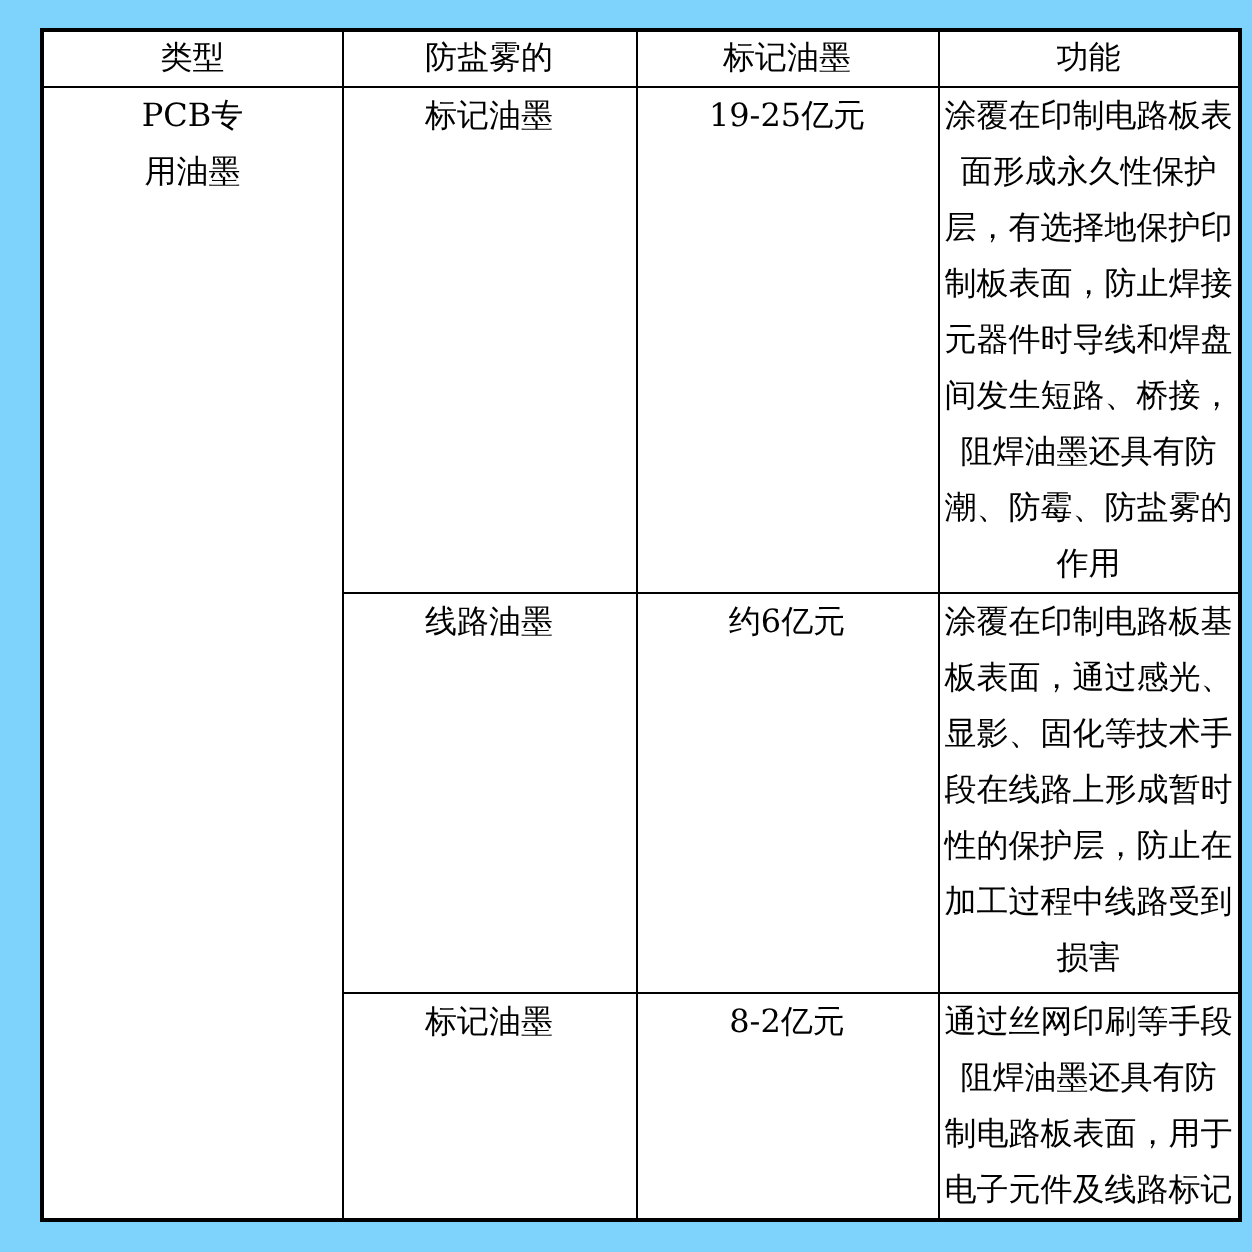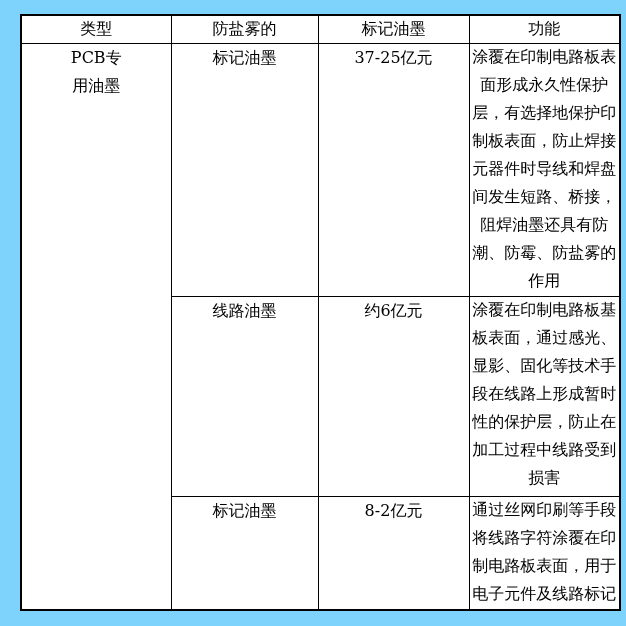--- a/index.html
+++ b/index.html
@@ -48,21 +48,20 @@
     text-align: center;
     vertical-align: top;
     line-height: 28px;
     white-space: pre-line;
   }
   tr.row-solder  { height: 253px; }
   tr.row-circuit { height: 200px; padding-left: 39px; }
   tr.row-marking { height: 112px; }
   td.cell-function {
     padding: 0 2px;
-    font-family: Liberation Mono, monospace;
   }
 </style>
 </head>
 <body>
 
 <div class="page">
   <table class="ink-table">
     <colgroup>
       <col style="width:150px">
       <col style="width:147px">
@@ -75,21 +74,21 @@
         <th>防盐雾的</th>
         <th>标记油墨</th>
         <th>功能</th>
       </tr>
     </thead>
     <tbody>
       <tr class="row-solder">
         <td rowspan="3">PCB专
 用油墨</td>
         <td>标记油墨</td>
-        <td>37-25亿元</td>
+        <td>19-25亿元</td>
         <td class="cell-function">涂覆在印制电路板表
 面形成永久性保护
 层，有选择地保护印
 制板表面，防止焊接
 元器件时导线和焊盘
 间发生短路、桥接，
 阻焊油墨还具有防
 潮、防霉、防盐雾的
 作用</td>
       </tr>
@@ -101,19 +100,19 @@
 显影、固化等技术手
 段在线路上形成暂时
 性的保护层，防止在
 加工过程中线路受到
 损害</td>
       </tr>
       <tr class="row-marking">
         <td>标记油墨</td>
         <td>8-2亿元</td>
         <td class="cell-function">通过丝网印刷等手段
-将线路字符涂覆在印
+阻焊油墨还具有防
 制电路板表面，用于
 电子元件及线路标记</td>
       </tr>
     </tbody>
   </table>
 </div>
 
 </body></html>

